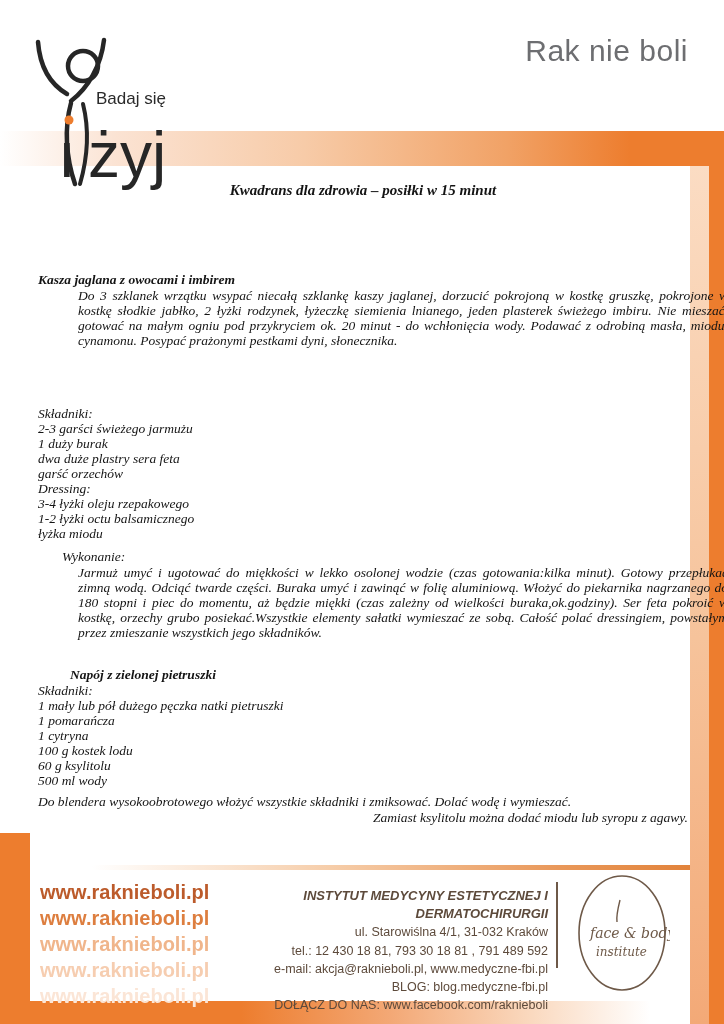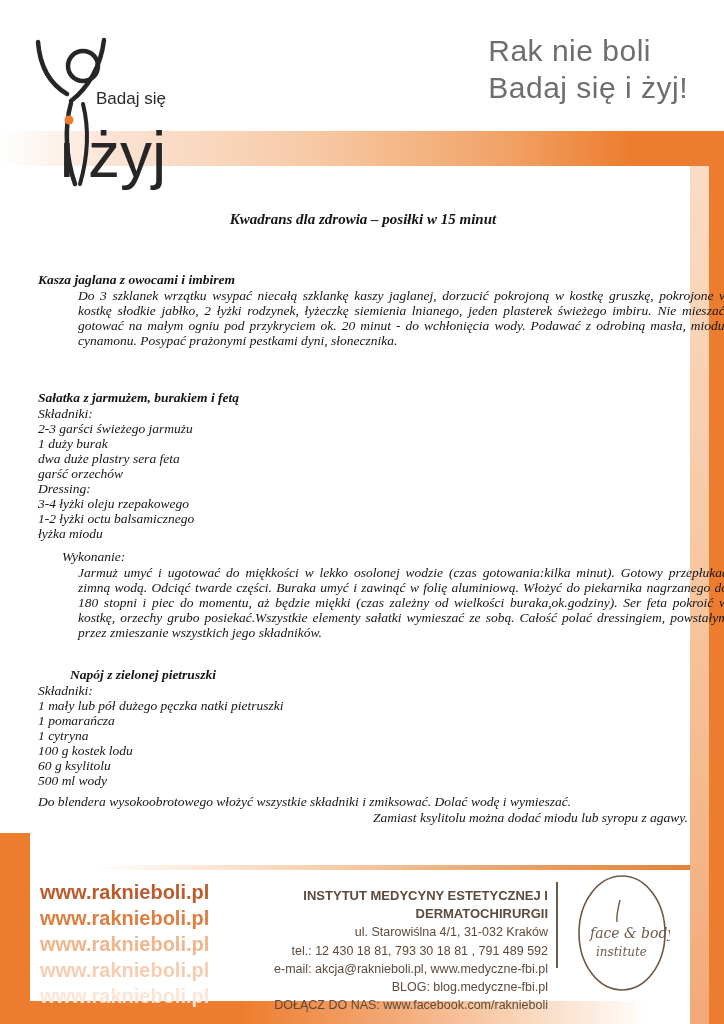--- a/index.html
+++ b/index.html
@@ -22,37 +22,37 @@
 
   
   .logo { position:absolute; left:22px; top:34px; width:180px; height:170px; }
   .tagline { position:absolute; top:32px; right:36px; text-align:left;
     font-family:"Liberation Sans", sans-serif; font-weight:400; color:#6d6e71;
     font-size:30px; line-height:37px; letter-spacing:0.5px; }
 
   
   .doc-text { font-family:"Liberation Serif", serif; font-style:italic; color:#141414;
     font-size:13.5px; line-height:15px; }
-  .doc-title { position:absolute; top:212px; left:38px; width:650px; text-align:center;
+  .doc-title { position:absolute; top:183px; left:38px; width:650px; text-align:center;
     font-weight:bold; font-size:15px; }
   .sec-head { font-weight:bold; }
   .abs { position:absolute; left:38px; width:650px; }
   .just { text-align:justify;margin-left:40px; }
 
   
   .f-links { position:absolute; left:40px; top:879px; font-family:"Liberation Sans", sans-serif;
     font-weight:bold; font-size:20px; line-height:26px; }
   .f-links div:nth-child(1){ color:#bc5b2b; }
   .f-links div:nth-child(2){ color:#dd7e3f; }
   .f-links div:nth-child(3){ color:#f0b58b; }
   .f-links div:nth-child(4){ color:#f6cdb0; }
   .f-links div:nth-child(5){ color:#fbe5d6; }
   .f-inst { position:absolute; left:230px; top:887px; width:318px; text-align:right;
     font-family:"Liberation Sans", sans-serif; color:#5d4a3b; font-size:12.5px; line-height:18.2px; }
-  .f-inst .name { font-weight:bold; font-size:13px; }
+  .f-inst .name { font-weight:bold; font-size:13px;font-style:italic; }
   .f-divider { position:absolute; left:556px; top:882px; width:2px; height:86px; background:#6e5948; }
   .f-logo { position:absolute; left:574px; top:872px; width:96px; height:124px; }
 </style>
 </head>
 <body>
 
 <div class="page">
 
   <div class="top-bar"></div>
   <div class="right-bar-inner"></div>
@@ -70,29 +70,27 @@
       <path d="M61,70 C67,94 66,122 58,150" fill="none" stroke="#262626" stroke-width="4" stroke-linecap="round"></path>
       <circle cx="47" cy="86" r="4.5" fill="#ed7d2e"></circle>
       <text x="74" y="70" font-family="Liberation Sans, sans-serif" font-size="17" fill="#2a2a2a">Badaj się</text>
       <text x="36" y="143" font-family="Liberation Sans, sans-serif" font-size="64" fill="#262626">ı</text>
       <text x="66" y="143" font-family="Liberation Sans, sans-serif" font-size="64" fill="#262626">żyj</text>
     </svg>
   </div>
 
   <div class="tagline">
     <div>Rak nie boli</div>
-    <div>Badaj się i żyj!</div>
   </div>
 
   <div class="doc-text doc-title">Kwadrans dla zdrowia – posiłki w 15 minut</div>
 
   <div class="doc-text abs sec-head" style="top:272px;">Kasza jaglana z owocami i imbirem</div>
   <div class="doc-text abs just" style="top:288px;">Do 3 szklanek wrzątku wsypać niecałą szklankę kaszy jaglanej, dorzucić pokrojoną w kostkę gruszkę, pokrojone w kostkę słodkie jabłko, 2 łyżki rodzynek, łyżeczkę siemienia lnianego, jeden plasterek świeżego imbiru. Nie mieszać, gotować na małym ogniu pod przykryciem ok. 20 minut - do wchłonięcia wody. Podawać z odrobiną masła, miodu, cynamonu. Posypać prażonymi pestkami dyni, słonecznika.</div>
 
-  <div class="doc-text abs sec-head" style="top:390px;">Sałatka z jarmużem, burakiem i fetą</div>
   <div class="doc-text abs" style="top:406px;">
     <div>Składniki:</div>
     <div>2-3 garści świeżego jarmużu</div>
     <div>1 duży burak</div>
     <div>dwa duże plastry sera feta</div>
     <div>garść orzechów</div>
     <div>Dressing:</div>
     <div>3-4 łyżki oleju rzepakowego</div>
     <div>1-2 łyżki octu balsamicznego</div>
     <div>łyżka miodu</div>

